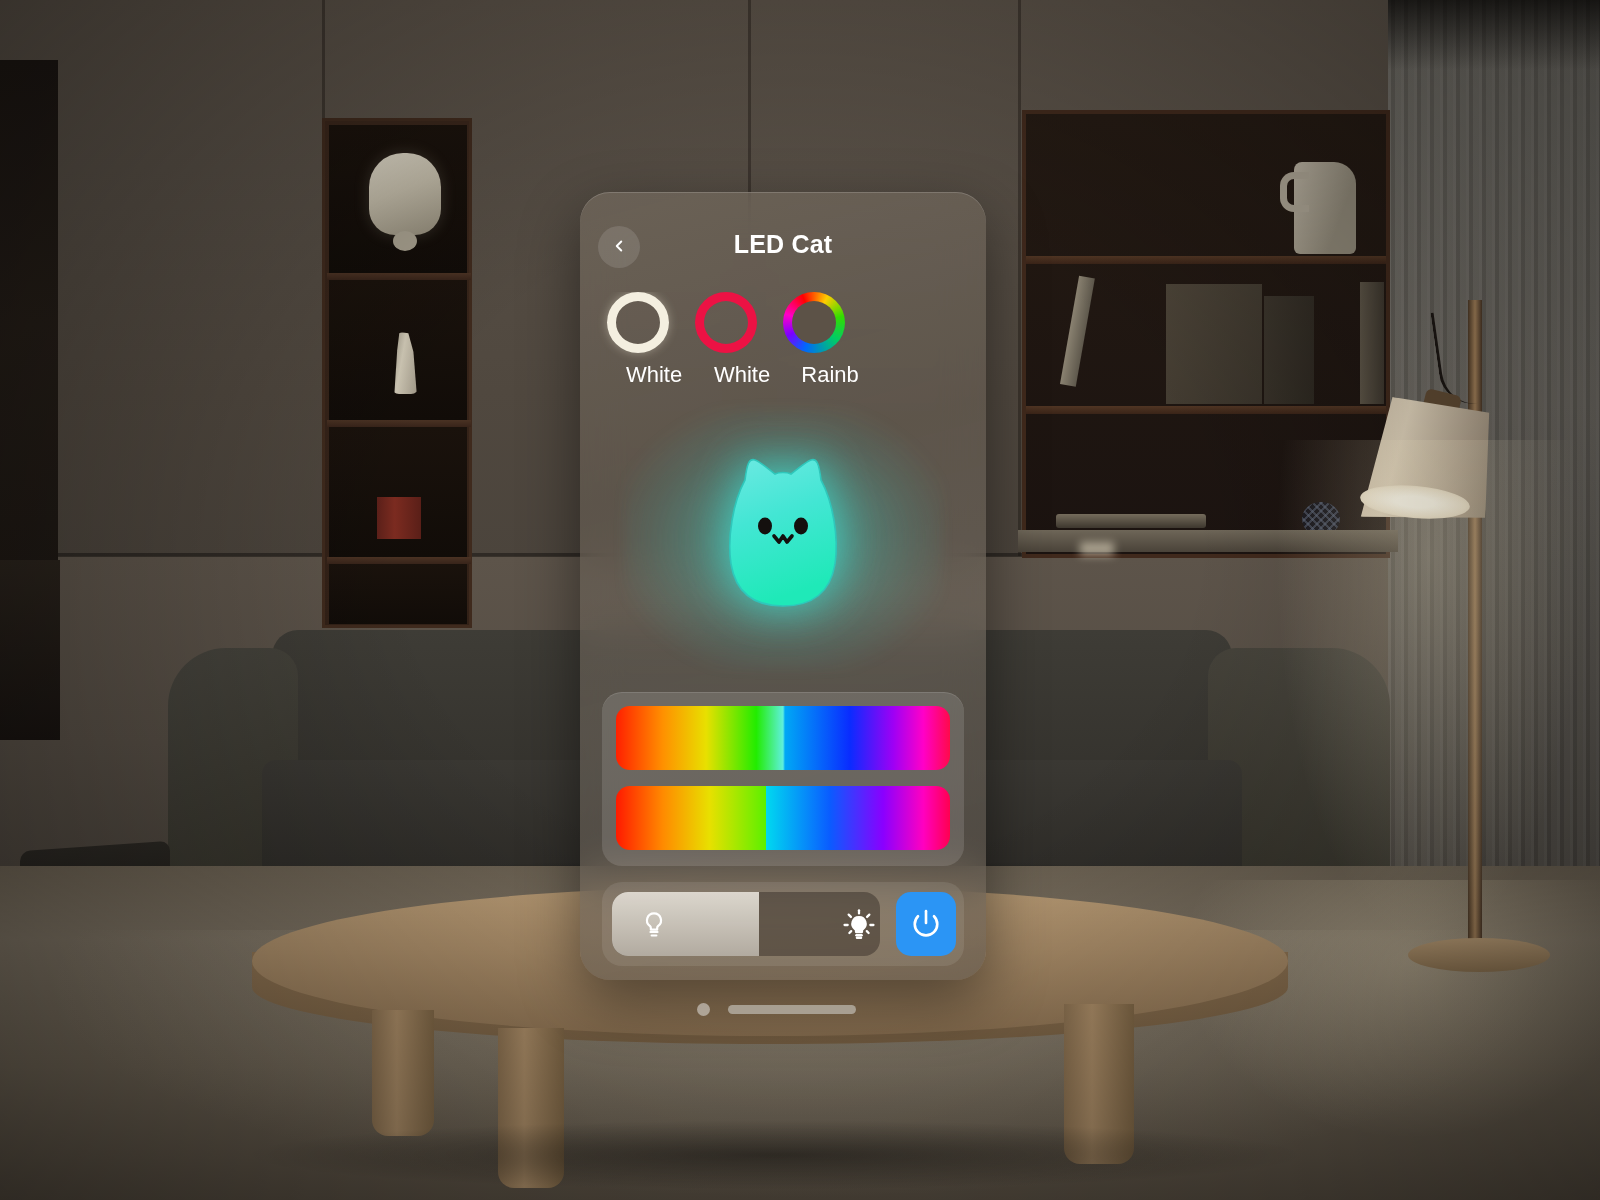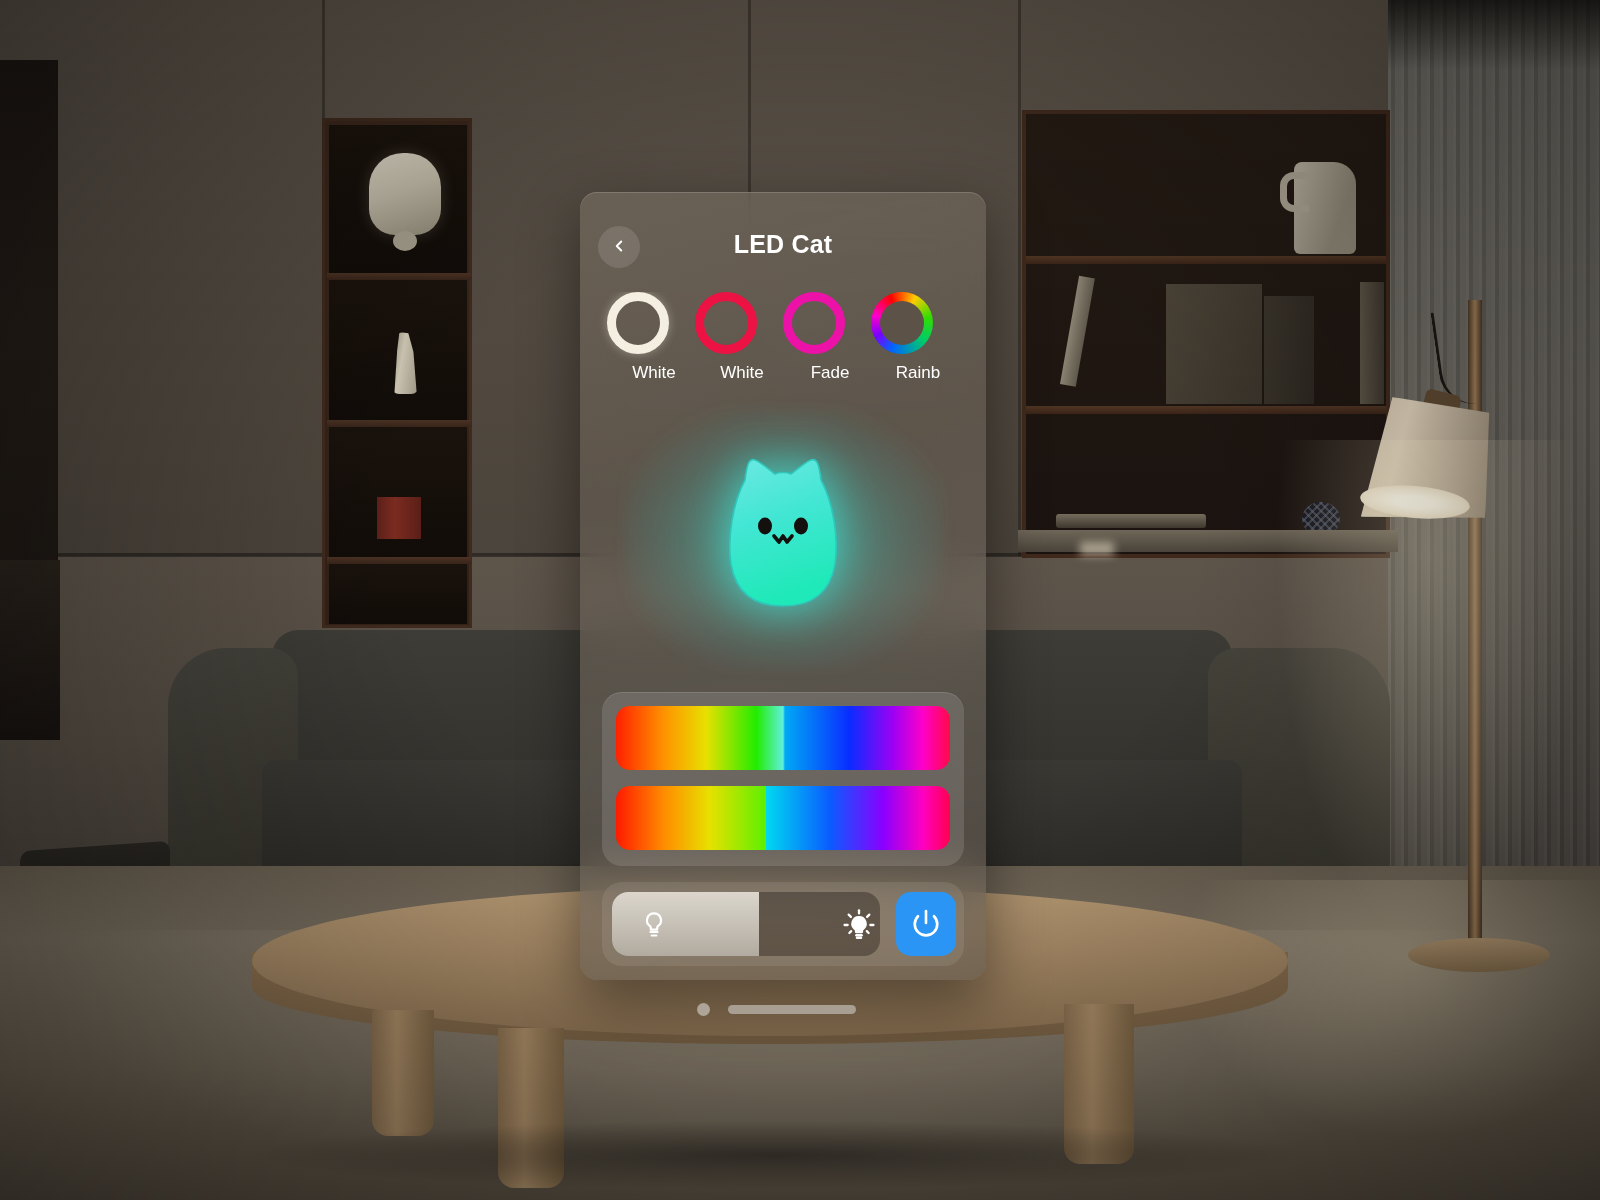--- a/index.html
+++ b/index.html
@@ -263,21 +263,21 @@
   
   .vignette {
     position: absolute; inset: 0;
     background: radial-gradient(ellipse at 50% 45%, rgba(0,0,0,0) 35%, rgba(0,0,0,.45) 100%);
     pointer-events: none;
   }
 
   
   .panel {
     position: absolute; left: 580px; top: 192px; width: 406px; height: 788px;
-    border-radius: 17px;
+    border-radius: 30px;
     background: linear-gradient(165deg, rgba(120,110,98,.62) 0%, rgba(104,95,84,.60) 35%,
                 rgba(112,104,94,.58) 60%, rgba(96,88,79,.60) 100%);
     backdrop-filter: blur(22px);
     -webkit-backdrop-filter: blur(22px);
     box-shadow: 0 22px 60px rgba(0,0,0,.45), inset 0 1px 0 rgba(255,255,255,.16);
     overflow: hidden;
   }
 
   
   .hdr {
@@ -322,21 +322,21 @@
                  background: linear-gradient(#5c5247,#5c5247) padding-box,
                              conic-gradient(from 200deg, #0066ff, #7a00ff 12%, #ff00c8 24%, #ff0000 38%,
                              #ffcc00 52%, #33dd00 66%, #00cc66 80%, #0066ff 100%) border-box; }
   .tick {
     width: 30px; height: 30px; border-radius: 50%;
     background: #fff; border: 3px solid #3b3631;
     display: flex; align-items: center; justify-content: center;
   }
   .tick svg { width: 17px; height: 17px; }
   .mode-label {
-    margin-top: 9px; color: #fff; font-size: 17px; white-space: nowrap; margin-left: 32px;
+    margin-top: 9px; color: #fff; font-size: 22px; white-space: nowrap; margin-left: 32px;
   }
 
   
   .cat-area {
     position: absolute; left: 0; top: 206px; width: 406px; height: 276px;
   }
   .cat-halo {
     position: absolute; left: 43px; top: 10px; width: 320px; height: 262px;
     background: radial-gradient(ellipse at 50% 50%,
       rgba(70,235,215,.55) 0%, rgba(60,220,205,.30) 32%,
@@ -505,24 +505,20 @@
         <div class="ring ring-white"></div>
         <div class="mode-label">White</div>
       </div>
 
       <div class="mode">
         <div class="ring ring-color"></div>
         <div class="mode-label">White</div>
       </div>
 
 
-      <div class="mode">
-        <div class="ring ring-fade"></div>
-        <div class="mode-label">Fade</div>
-      </div>
 
       <div class="mode">
         <div class="ring ring-rain"></div>
         <div class="mode-label">Rainb</div>
       </div>
 
     </div>
 
     <div class="cat-area">
       <div class="cat-halo"></div>

